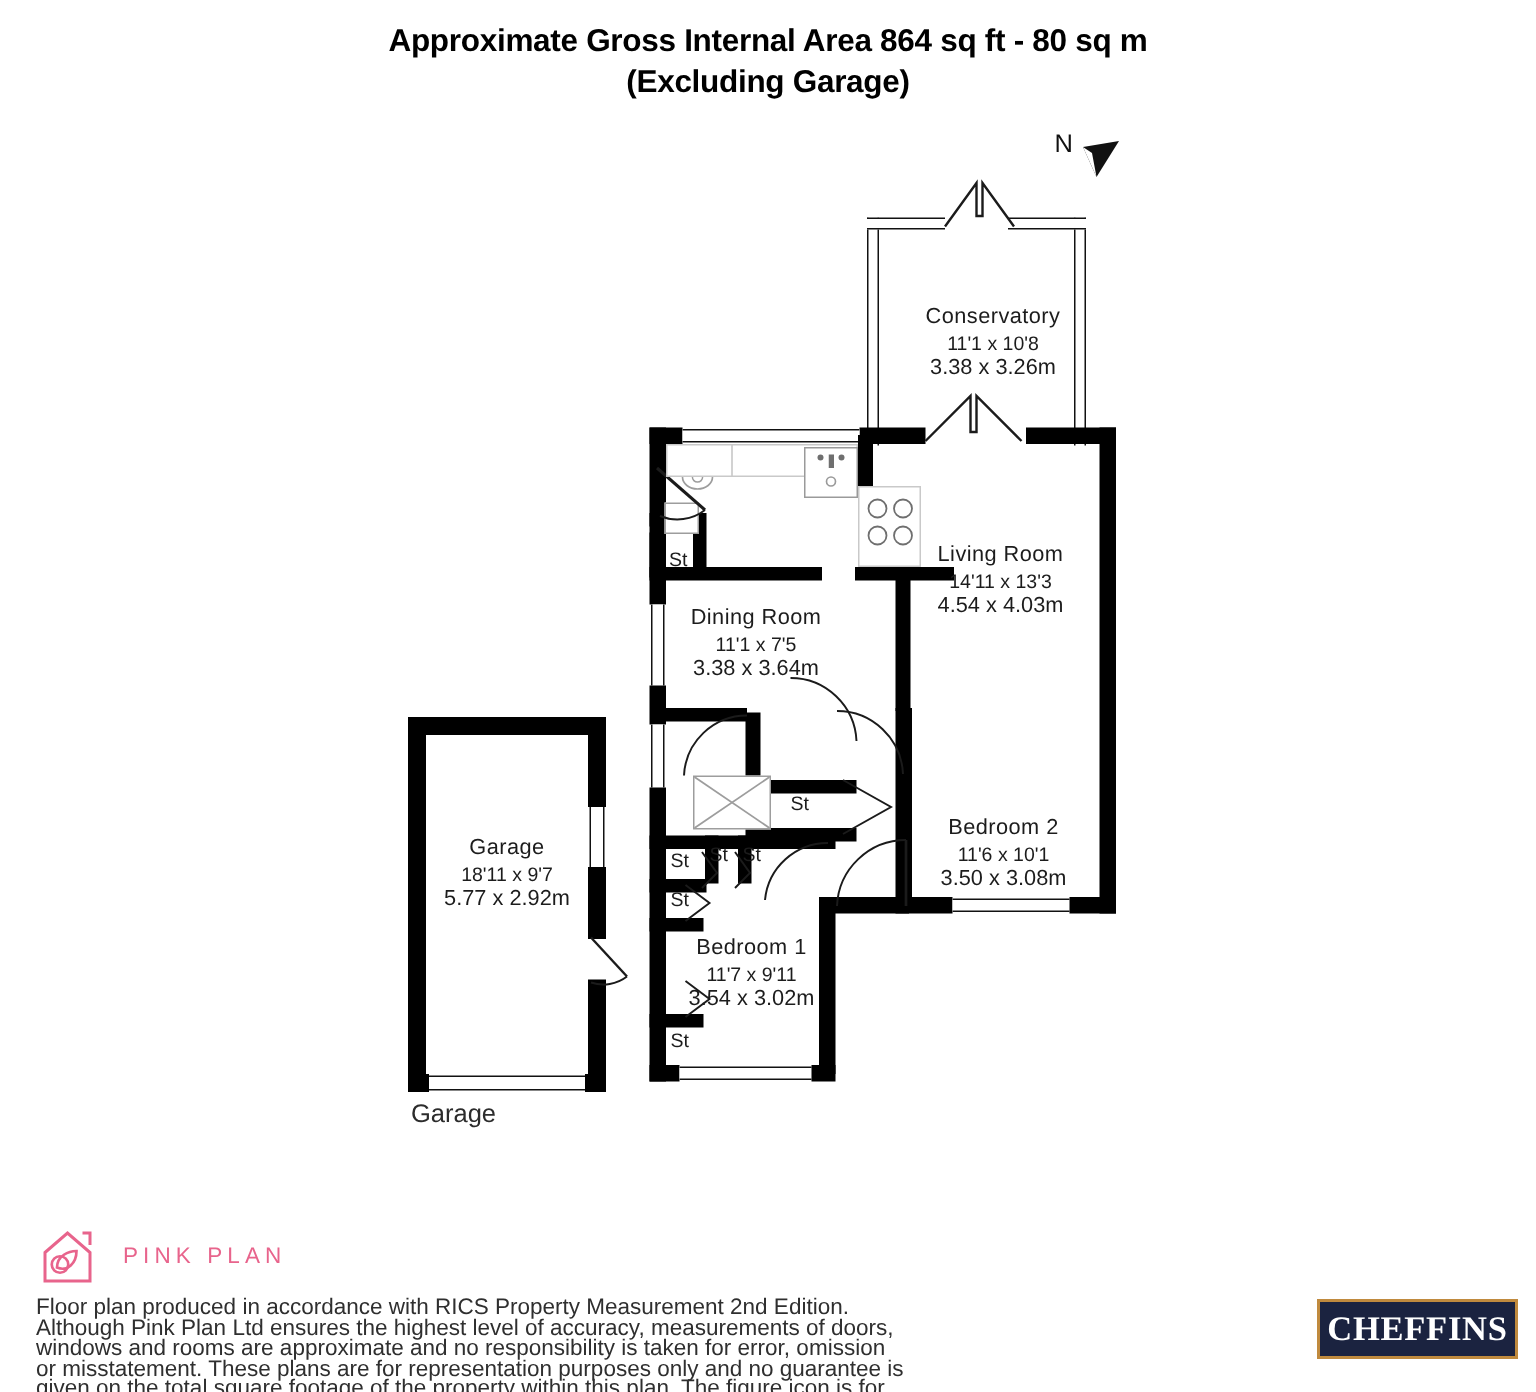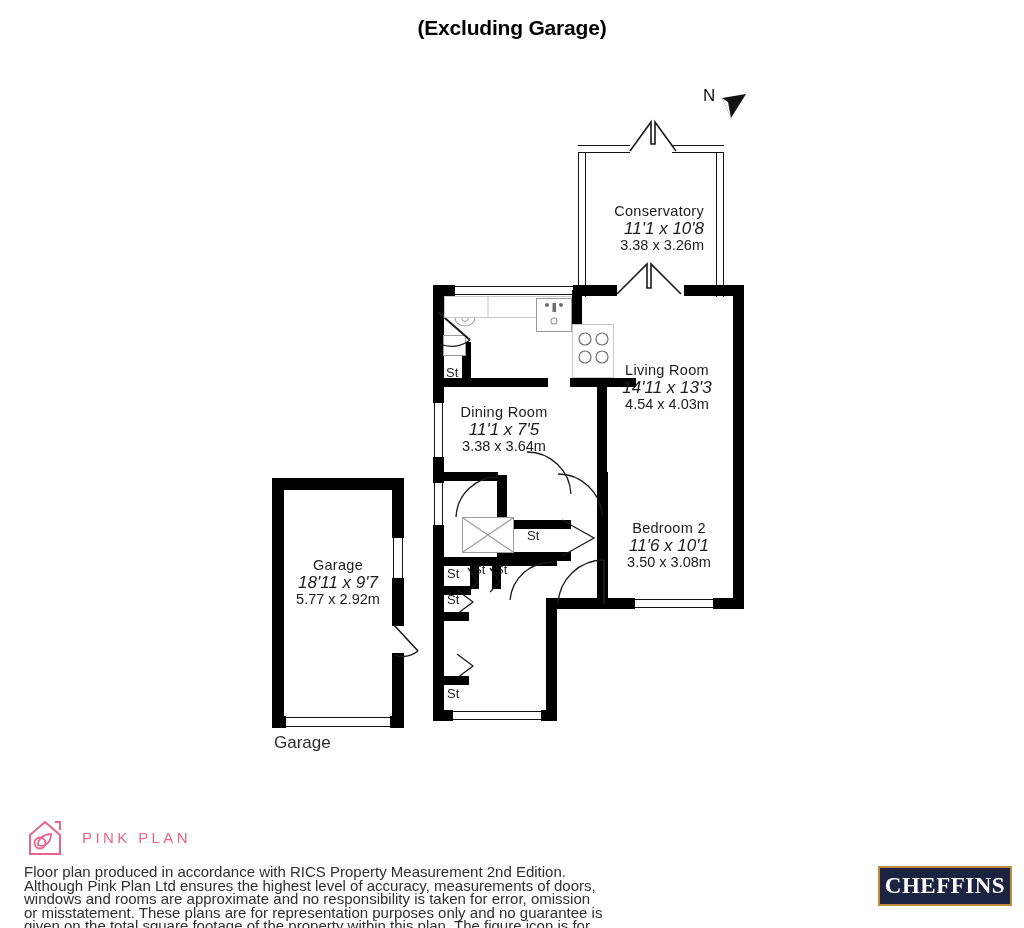--- a/index.html
+++ b/index.html
@@ -29,21 +29,21 @@
   
   .w{position:absolute;background:#000;}
   .thin-wall{position:absolute;border:1.6px solid #2b2b2b;background:#fff;box-sizing:border-box;}
   .room-fill{position:absolute;background:#ffffff;}
   .win{position:absolute;background:#fff;border-top:1.5px solid #111;border-bottom:1.5px solid #111;box-sizing:border-box;}
   .win-v{position:absolute;background:#fff;border-left:1.5px solid #111;border-right:1.5px solid #111;box-sizing:border-box;}
 
   
   .rlabel{position:absolute;text-align:center;color:#1c1c1c;line-height:17px;}
   .rlabel .nm{font-size:14.5px;letter-spacing:.3px;}
-  .rlabel .d1{font-size:17px;font-style:italic;}
+  .rlabel .d1{font-size:13px;}
   .rlabel .d2{font-size:14.5px;}
   .st-txt{position:absolute;font-size:13px;color:#1c1c1c;}
 
   
   #footer{position:absolute;left:0;top:805px;width:1024px;height:123px;}
   #pinkplan{position:absolute;left:24px;top:12px;width:280px;height:42px;}
   #pinkplan-text{
     position:absolute;left:58px;top:12px;font-size:15px;color:#e8648c;
     letter-spacing:3.4px;font-weight:normal;
   }
@@ -62,20 +62,21 @@
   }
   #garage-caption{
     position:absolute;left:274px;top:733px;font-size:17px;color:#2c2c2c;
   }
   svg{display:block;overflow:visible;}
 </style>
 </head>
 <body>
 
 <div id="title-block">
+  <div id="title-line1">Approximate Gross Internal Area 864 sq ft - 80 sq m</div>
   <div id="title-line2">(Excluding Garage)</div>
 </div>
 
 <div id="north-arrow">
   <div id="north-letter">N</div>
   <svg width="62" height="42">
     <polygon points="22,14 46,10 31,34" fill="#111"></polygon>
     <polygon points="22,14 31,34 28,18" fill="#fff"></polygon>
   </svg>
 </div>
@@ -230,45 +231,50 @@
   <div class="w" style="left:392px;top:458px;width:12px;height:48px;"></div>
   <div class="w" style="left:392px;top:533px;width:12px;height:75px;"></div>
   <svg class="abs" style="left:392px;top:503px;" width="40" height="36">
     <path d="M2,2 L26,28" stroke="#1b1b1b" stroke-width="1.6" fill="none"></path>
     <path d="M26,28 A26,26 0 0 1 2,32" stroke="#1b1b1b" stroke-width="1.3" fill="none"></path>
   </svg>
   <div class="w" style="left:272px;top:596px;width:14px;height:12px;"></div>
   <div class="win" style="left:286px;top:597px;width:104px;height:10px;"></div>
   <div class="w" style="left:390px;top:596px;width:14px;height:12px;"></div>
 
-  <div class="rlabel" style="left:584px;top:83px;width:120px;text-align:right;">
+  <div class="rlabel" style="left:602px;top:83px;width:120px;">
     <div class="nm">Conservatory</div>
     <div class="d1">11'1 x 10'8</div>
     <div class="d2">3.38 x 3.26m</div>
   </div>
 
 
   <div class="rlabel" style="left:608px;top:242px;width:118px;">
     <div class="nm">Living Room</div>
     <div class="d1">14'11 x 13'3</div>
     <div class="d2">4.54 x 4.03m</div>
   </div>
 
   <div class="rlabel" style="left:446px;top:284px;width:116px;">
     <div class="nm">Dining Room</div>
     <div class="d1">11'1 x 7'5</div>
     <div class="d2">3.38 x 3.64m</div>
   </div>
 
-  <div class="rlabel" style="left:611px;top:400px;width:116px;">
+  <div class="rlabel" style="left:611px;top:424px;width:116px;">
     <div class="nm">Bedroom 2</div>
     <div class="d1">11'6 x 10'1</div>
     <div class="d2">3.50 x 3.08m</div>
   </div>
 
+  <div class="rlabel" style="left:443px;top:504px;width:116px;">
+    <div class="nm">Bedroom 1</div>
+    <div class="d1">11'7 x 9'11</div>
+    <div class="d2">3.54 x 3.02m</div>
+  </div>
 
   <div class="rlabel" style="left:280px;top:437px;width:116px;">
     <div class="nm">Garage</div>
     <div class="d1">18'11 x 9'7</div>
     <div class="d2">5.77 x 2.92m</div>
   </div>
 </div>
 
 <div id="garage-caption">Garage</div>
 

